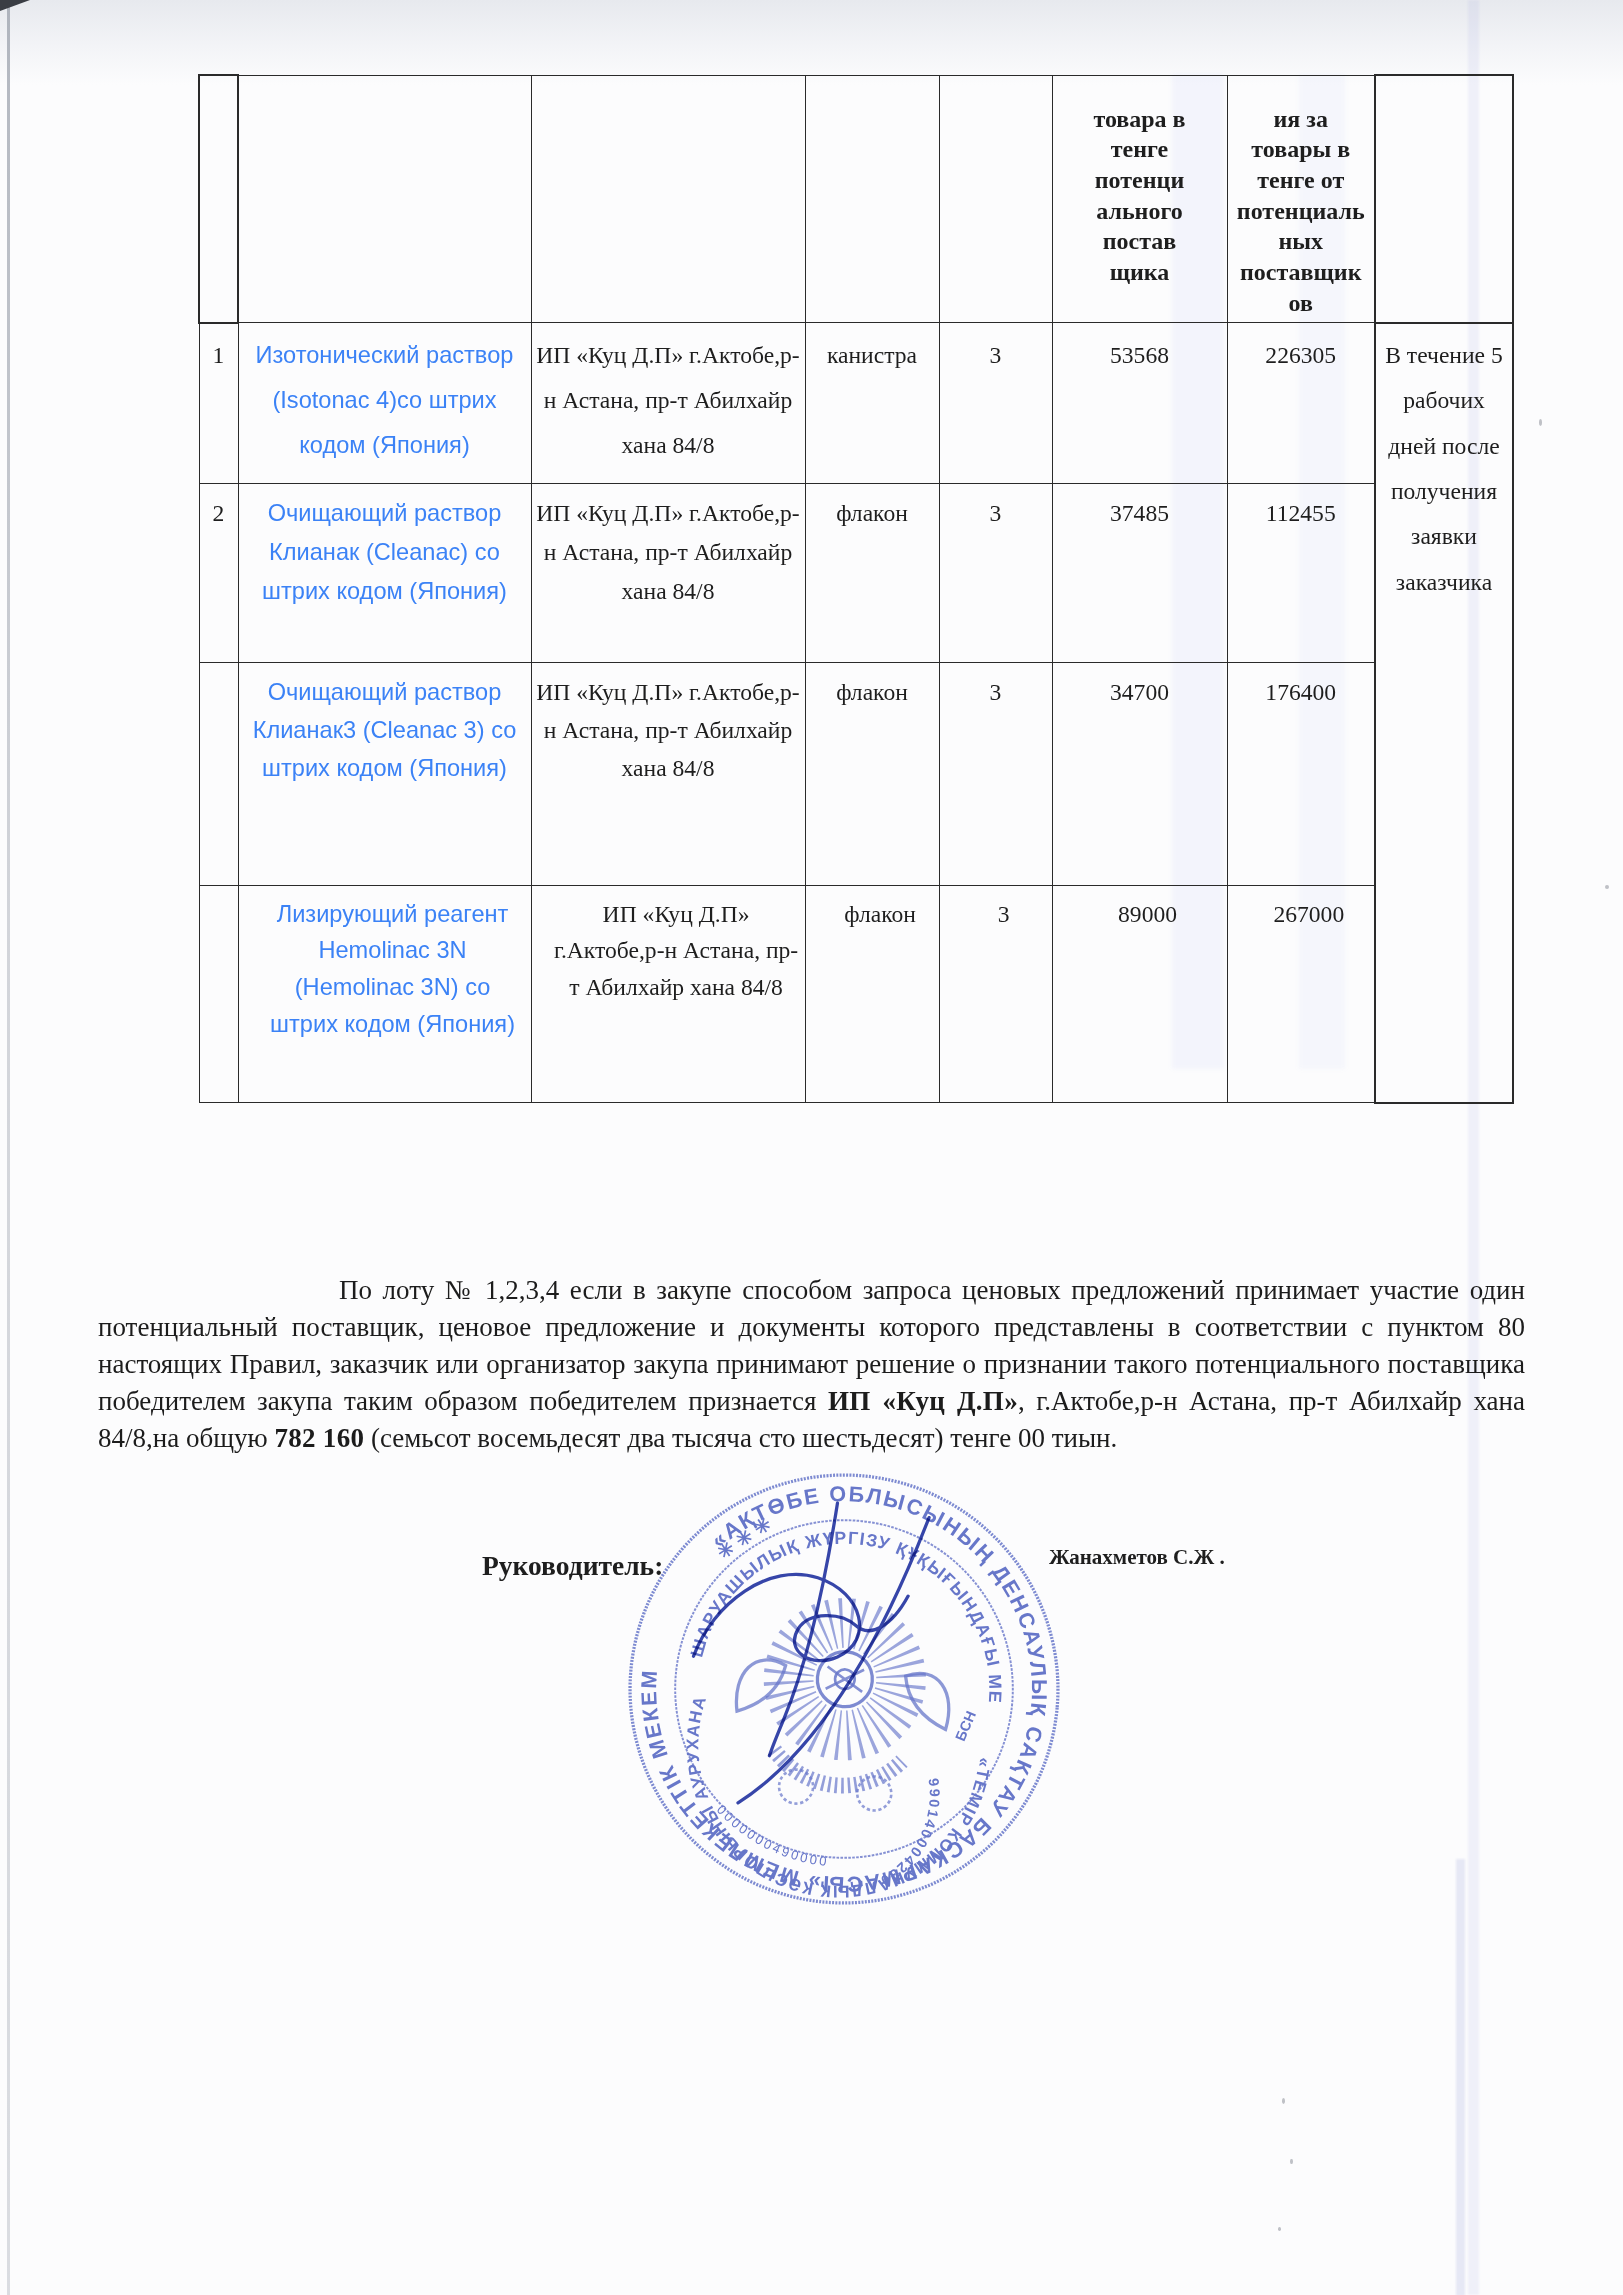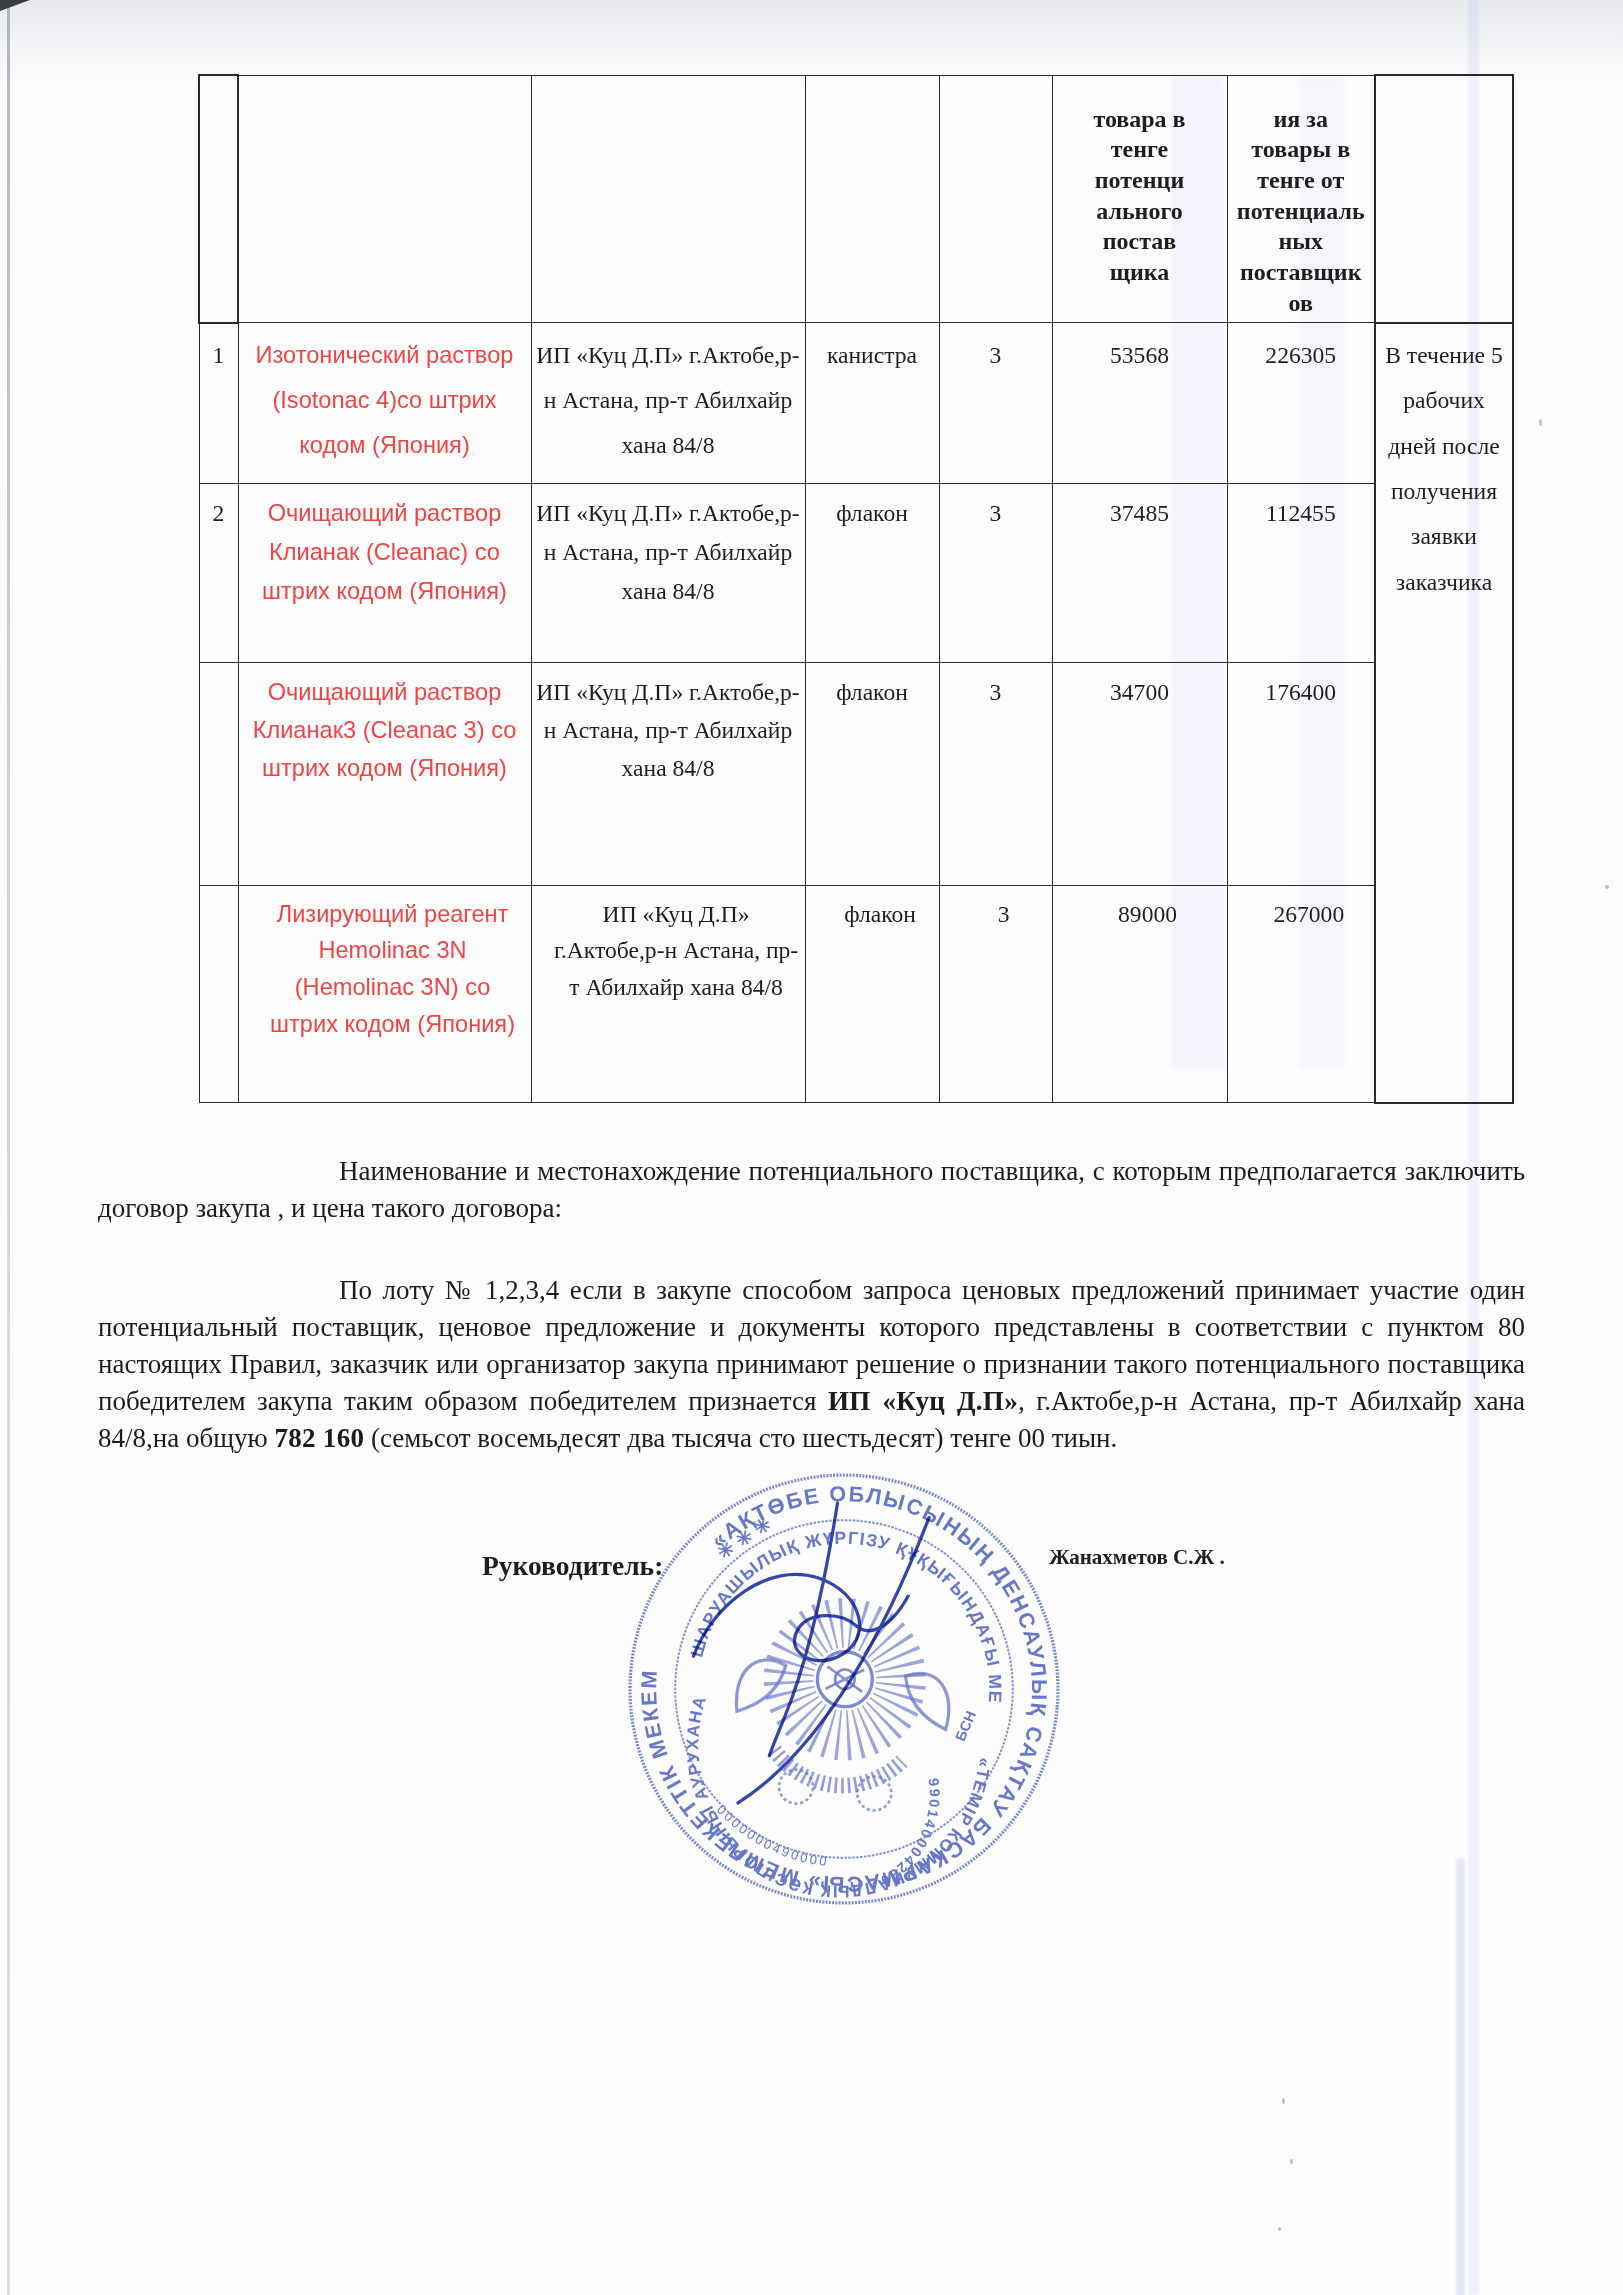--- a/index.html
+++ b/index.html
@@ -37,21 +37,21 @@
     padding:9.2px 3.9px 3.9px 3.9px;
     font-size:23.6px;
     text-align:center;
     overflow:hidden;
   }
   table.doc tr.hdr td{
     font-weight:bold;font-size:24px;line-height:1.28;
     white-space:pre-line;padding-top:28px;
   }
   table.doc .outer{border-width:2px;}
-  td.cell-name{font-family:"Liberation Sans","DejaVu Sans",sans-serif;font-size:22px;color:#ef4444;}
+  td.cell-name{font-family:"Liberation Sans","DejaVu Sans",sans-serif;font-size:22px;color:#3b82f6;}
   td.cell-num{font-size:22px;}
   td.cell-unit,td.cell-qty{text-align:left;padding-left:7.9px;}
   td.cell-price,td.cell-total{text-align:center;}
   td.cell-delivery{text-align:left;line-height:1.45;font-size:23px;padding:10.5px 5.2px 3.9px 6.5px;}
   tr.rh{height:213px;} tr.r1{height:161px;} tr.r2{height:179px;} tr.r3{height:223px;} tr.r4{height:217px;}
   tr.r1 td{line-height:1.92;} tr.r2 td{line-height:1.66;} tr.r3 td{line-height:1.62;} tr.r4 td{line-height:1.56;padding-left:20px;}
 
   
   .para{
     position:absolute;left:98px;width:1427px;
@@ -152,21 +152,20 @@
         <td class="cell-name">Лизирующий реагент Hemolinac 3N (Hemolinac 3N) со штрих кодом (Япония)</td>
         <td>ИП «Куц Д.П» г.Актобе,р-н Астана, пр-т Абилхайр хана 84/8</td>
         <td class="cell-unit">флакон</td>
         <td class="cell-qty">3</td>
         <td class="cell-price">89000</td>
         <td class="cell-total">267000</td>
       </tr>
     </tbody>
   </table>
 
-  <div class="para p1">Наименование и местонахождение потенциального поставщика, с которым предполагается заключить договор закупа , и цена такого договора:</div>
 
   <div class="para p2"><span>По лоту № 1,2,3,4   если в закупе способом запроса ценовых предложений принимает участие один потенциальный поставщик, ценовое предложение и документы которого представлены  в соответствии с пунктом 80 настоящих Правил, заказчик или организатор закупа принимают решение о признании такого потенциального поставщика победителем закупа  таким образом победителем признается </span><b>ИП «Куц Д.П»</b><span>, г.Актобе,р-н Астана, пр-т Абилхайр хана 84/8,на общую </span><b>782 160</b><span>  (семьсот восемьдесят два тысяча сто шестьдесят) тенге 00 тиын.</span></div>
 
   <div class="sig-label">Руководитель:</div>
   <div class="sig-name">Жанахметов С.Ж  .</div>
 
   <svg class="stamp-box" viewBox="0 0 700 700">
     <defs>
       <path id="ringOuterPath" d="M63,350 a287,287 0 1 1 0,0.2"></path>
       <path id="ringInnerTop" d="M128,350 A222,222 0 1 1 572,350"></path>

